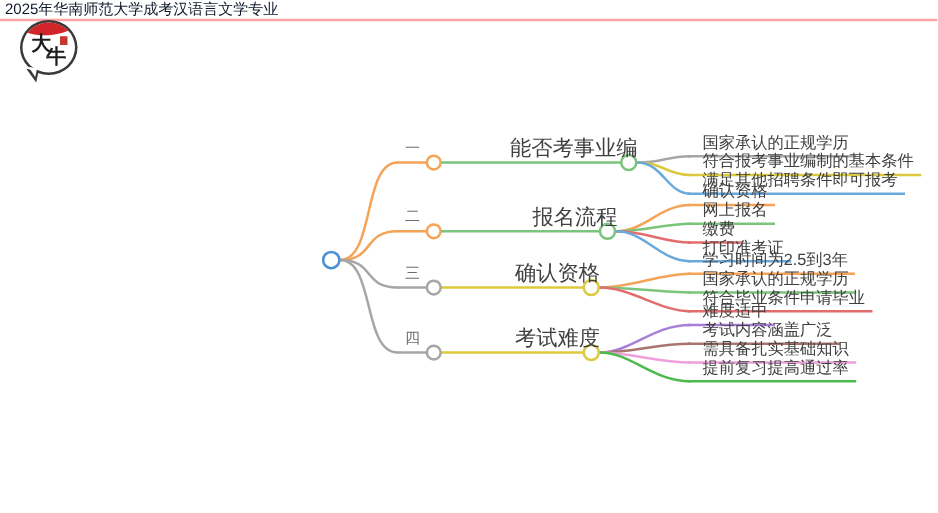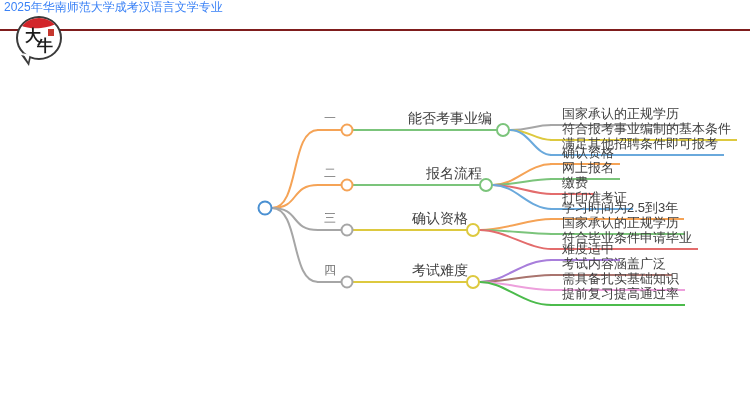--- a/index.html
+++ b/index.html
@@ -25,23 +25,23 @@
     border-left:7px solid transparent; border-top:7px solid #ffffff; transform:rotate(12deg); z-index:2; }
   .logo-text { position:absolute; left:58px; top:2px; }
   .logo-title { font-size:17px; font-weight:bold; color:#128c2a; letter-spacing:1px; white-space:nowrap; }
   .logo-divider { height:2px; background:#128c2a; margin:3px 0 2px 0; width:132px; }
   .logo-domain { font-size:13px; font-weight:bold; color:#128c2a; letter-spacing:0.5px; }
 
   
   #wires { position:absolute; left:0; top:0; z-index:0; }
   .node, .topic, .idx { position:absolute; z-index:1; white-space:nowrap; color:#404040; }
   .node { font-size:13px; line-height:15px; padding:0 6px 3px 12px; border-bottom:2px solid transparent; }
-  .root-node { font-size:12px; line-height:15px; padding:0 5px 14px 4px;
-    border-bottom:2px solid #7f1d1d; color:#3b82f6; left:10px; top:190px; }
-  .topic { font-size:14px; line-height:15px; }
+  .root-node { font-size:12px; line-height:15px; padding:0 5px 0 4px;
+    border-bottom:2px solid #fca5a5; color:#0f172a; left:10px; top:190px; }
+  .topic { font-size:17px; line-height:15px; }
   .idx { font-size:12px; color:#6f6f6f; line-height:14px; left:324px; }
 </style>
 </head>
 <body>
 
 <svg id="wires" width="750" height="410" viewBox="0 0 750 410">
   <g fill="none" stroke-width="2" stroke-linecap="round">
 
     <path d="M272,208 C300,208 290,130 318,130" stroke="#f5a356"></path>
     <path d="M272,208 C300,208 290,185 318,185" stroke="#f5a356"></path>

